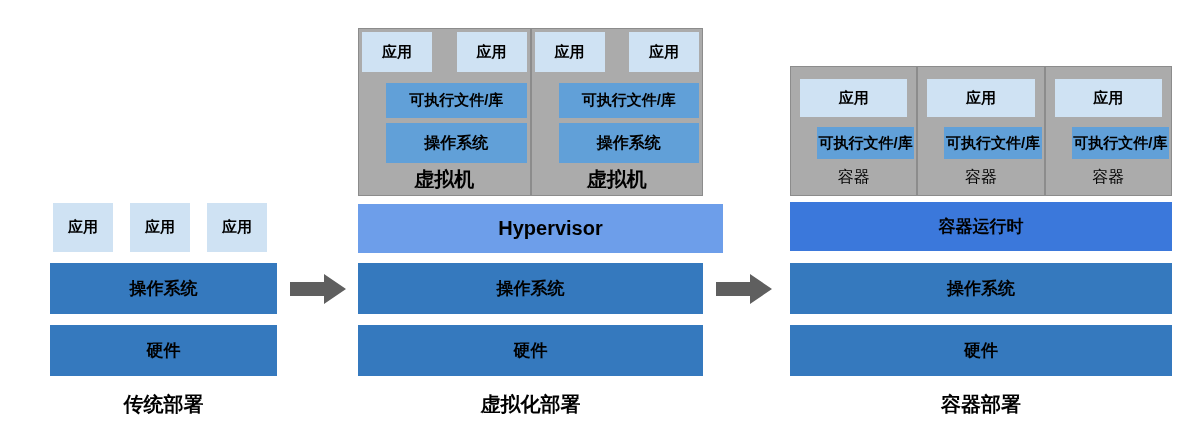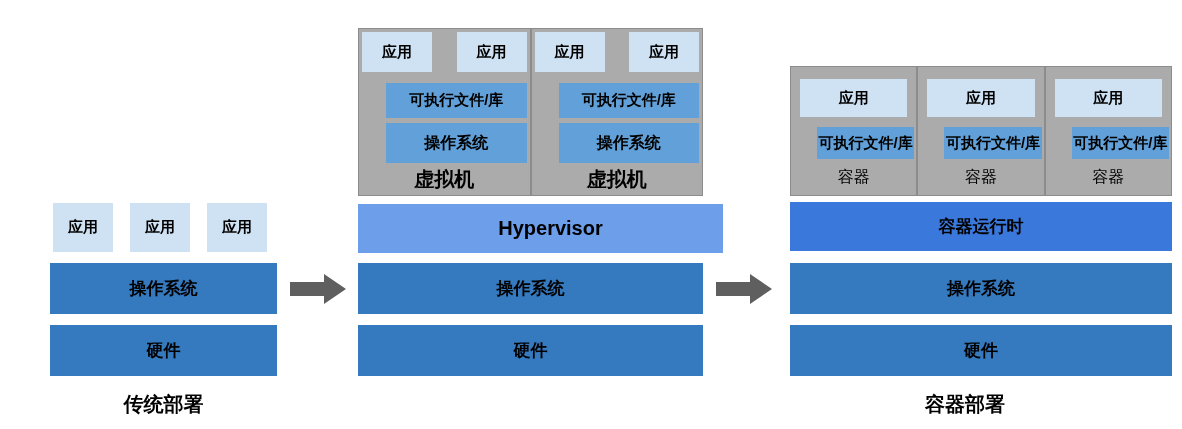--- a/index.html
+++ b/index.html
@@ -61,21 +61,21 @@
   
   .ct-group { left:790px; top:66px; width:382px; height:130px; }
   .ct-panel { flex:1; display:flex; flex-direction:column; padding:12px 2px 0 2px; min-width:0; }
   .ct-panel + .ct-panel { border-left:2px solid var(--group-border,#8c8c8c); }
   .ct-app { height:38px; margin:0 7px; }
   .ct-bin { position:static; height:32px; margin-top:10px; font-size:15px; display:flex; align-items:center; justify-content:center; font-weight:600; }
   .ct-name{ flex:1; display:flex; align-items:center; justify-content:center; font-size:16px; font-weight:400; }
   .c3-rt { left:790px; top:202px; width:382px; height:49px; }
   .c3-os { left:790px; top:263px; width:382px; height:51px; }
   .c3-hw { left:790px; top:325px; width:382px; height:51px; }
-  .c3-label { left:774px; top:391px; width:382px; }
+  .c3-label { left:790px; top:391px; width:382px; }
 </style>
 </head>
 <body>
 
 <div class="stage">
 
   <div class="abs c1-apps">
     <div class="app-box">应用</div>
     <div class="app-box">应用</div>
     <div class="app-box">应用</div>
@@ -106,20 +106,21 @@
         <div class="app-box">应用</div>
       </div>
       <div class="inner vm-bin">可执行文件/库</div>
       <div class="inner vm-os">操作系统</div>
       <div class="vm-name">虚拟机</div>
     </div>
   </div>
   <div class="bar hyp c2-hyp">Hypervisor</div>
   <div class="bar base c2-os">操作系统</div>
   <div class="bar base c2-hw">硬件</div>
+  <div class="col-label c2-label">虚拟化部署</div>
 
   <div class="arrow a2">
     <svg width="56" height="30" viewBox="0 0 56 30" aria-hidden="true">
       <polygon points="0,8 34,8 34,0 56,15 34,30 34,22 0,22" fill="currentColor"></polygon>
     </svg>
   </div>
 
   <div class="group ct-group">
     <div class="ct-panel">
       <div class="app-box ct-app">应用</div>

